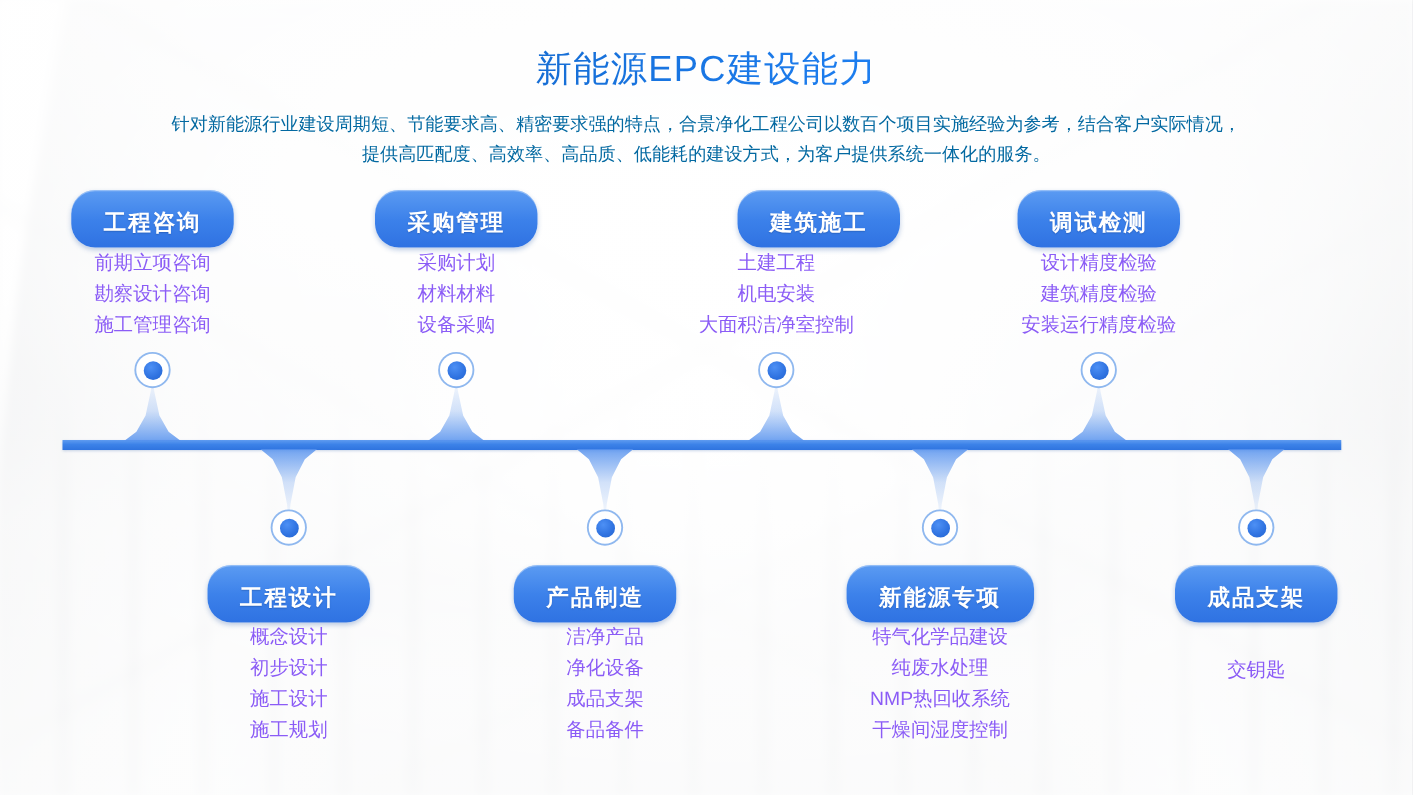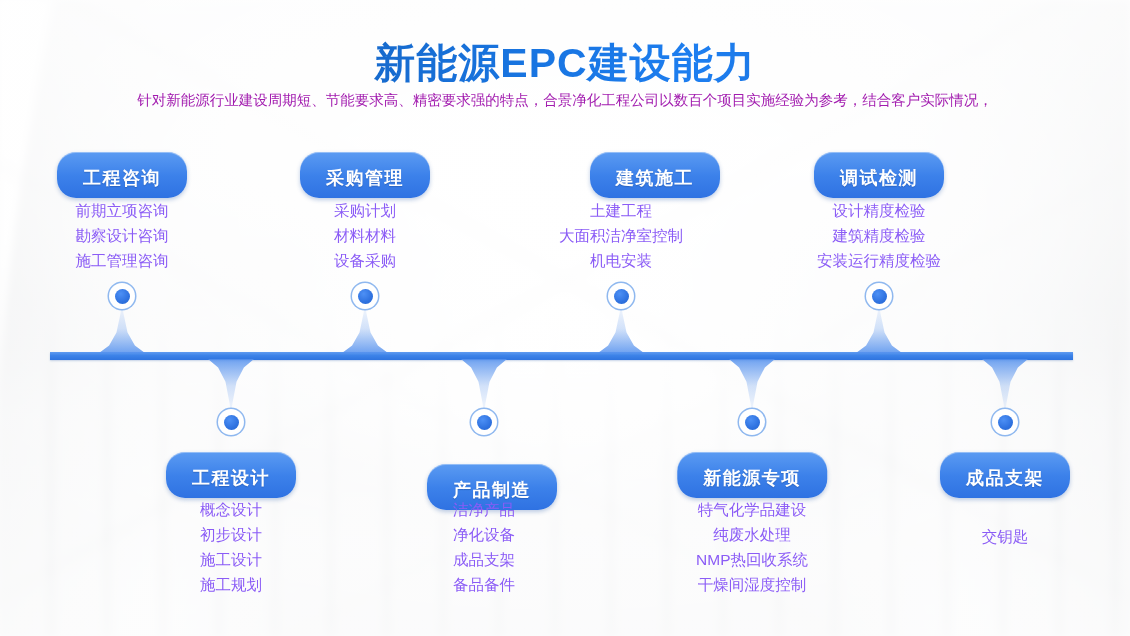--- a/index.html
+++ b/index.html
@@ -71,40 +71,40 @@
       linear-gradient(to bottom, rgba(255,255,255,0.86) 0%, rgba(255,255,255,0.74) 30%, rgba(255,255,255,0.62) 55%, rgba(255,255,255,0.70) 80%, rgba(255,255,255,0.78) 100%);
   }
 
   
   .content { position: absolute; inset: 0; }
 
   .title {
     position: absolute;
     top: 36px; left: 0; right: 0;
     text-align: center;
-    font-size: 41px;
-    font-weight: bold;
+    font-size: 29px;
+    font-weight: normal;
     letter-spacing: 1px;
     background: linear-gradient(100deg, #12538f 0%, #1a63a8 14%, #1668c9 30%, #1874e0 46%, #1d7ef0 62%, #1b6fd4 78%, #16589b 100%);
     -webkit-background-clip: text;
             background-clip: text;
     color: transparent;
     -webkit-text-fill-color: transparent;
   }
 
   .subtitle {
     position: absolute;
     top: 88px;
     left: 50%;
     transform: translateX(-50%);
     width: 1000px;
     text-align: center;
     font-size: 14.5px;
     line-height: 24px;
-    color: #a21caf;
+    color: #0369a1;
   }
   .subtitle div { white-space: nowrap; }
 
   
   .spine {
     position: absolute;
     left: 50px;
     top: 352px;
     width: 1023px;
     height: 8px;
@@ -189,20 +189,21 @@
   <div class="bg-rails"></div>
   <div class="bg-equip"></div>
   <div class="bg-wash"></div>
 
   <div class="content">
 
     <div class="title">新能源EPC建设能力</div>
 
     <div class="subtitle">
       <div>针对新能源行业建设周期短、节能要求高、精密要求强的特点，合景净化工程公司以数百个项目实施经验为参考，结合客户实际情况，</div>
+      <div>提供高匹配度、高效率、高品质、低能耗的建设方式，为客户提供系统一体化的服务。</div>
     </div>
 
     <div class="spine"></div>
 
     <div class="node">
       <div class="pill" style="left:122px; top:152px;">工程咨询</div>
       <div class="items" style="left:122px; top:198px;">
         <div>前期立项咨询</div>
         <div>勘察设计咨询</div>
         <div>施工管理咨询</div>
@@ -219,22 +220,22 @@
         <div>设备采购</div>
       </div>
       <div class="spike-up" style="left:365px; top:299px; height:54px;"></div>
       <div class="dot" style="left:365px; top:296px;"></div>
     </div>
 
     <div class="node">
       <div class="pill" style="left:621px; top:152px;margin-left:34px;">建筑施工</div>
       <div class="items" style="left:621px; top:198px;">
         <div>土建工程</div>
+        <div>机电安装</div>
         <div>大面积洁净室控制</div>
-        <div>机电安装</div>
       </div>
       <div class="spike-up" style="left:621px; top:299px; height:54px;"></div>
       <div class="dot" style="left:621px; top:296px;"></div>
     </div>
 
     <div class="node">
       <div class="pill" style="left:879px; top:152px;">调试检测</div>
       <div class="items" style="left:879px; top:198px;">
         <div>设计精度检验</div>
         <div>建筑精度检验</div>
@@ -252,21 +253,21 @@
         <div>概念设计</div>
         <div>初步设计</div>
         <div>施工设计</div>
         <div>施工规划</div>
       </div>
     </div>
 
     <div class="node">
       <div class="spike-down" style="left:484px; top:359px; height:60px;"></div>
       <div class="dot" style="left:484px; top:422px;"></div>
-      <div class="pill" style="left:492px; top:452px;margin-top:12px;">产品制造</div>
+      <div class="pill" style="left:476px; top:452px;">产品制造</div>
       <div class="items" style="left:484px; top:497px;">
         <div>洁净产品</div>
         <div>净化设备</div>
         <div>成品支架</div>
         <div>备品备件</div>
       </div>
     </div>
 
     <div class="node">
       <div class="spike-down" style="left:752px; top:359px; height:60px;"></div>

